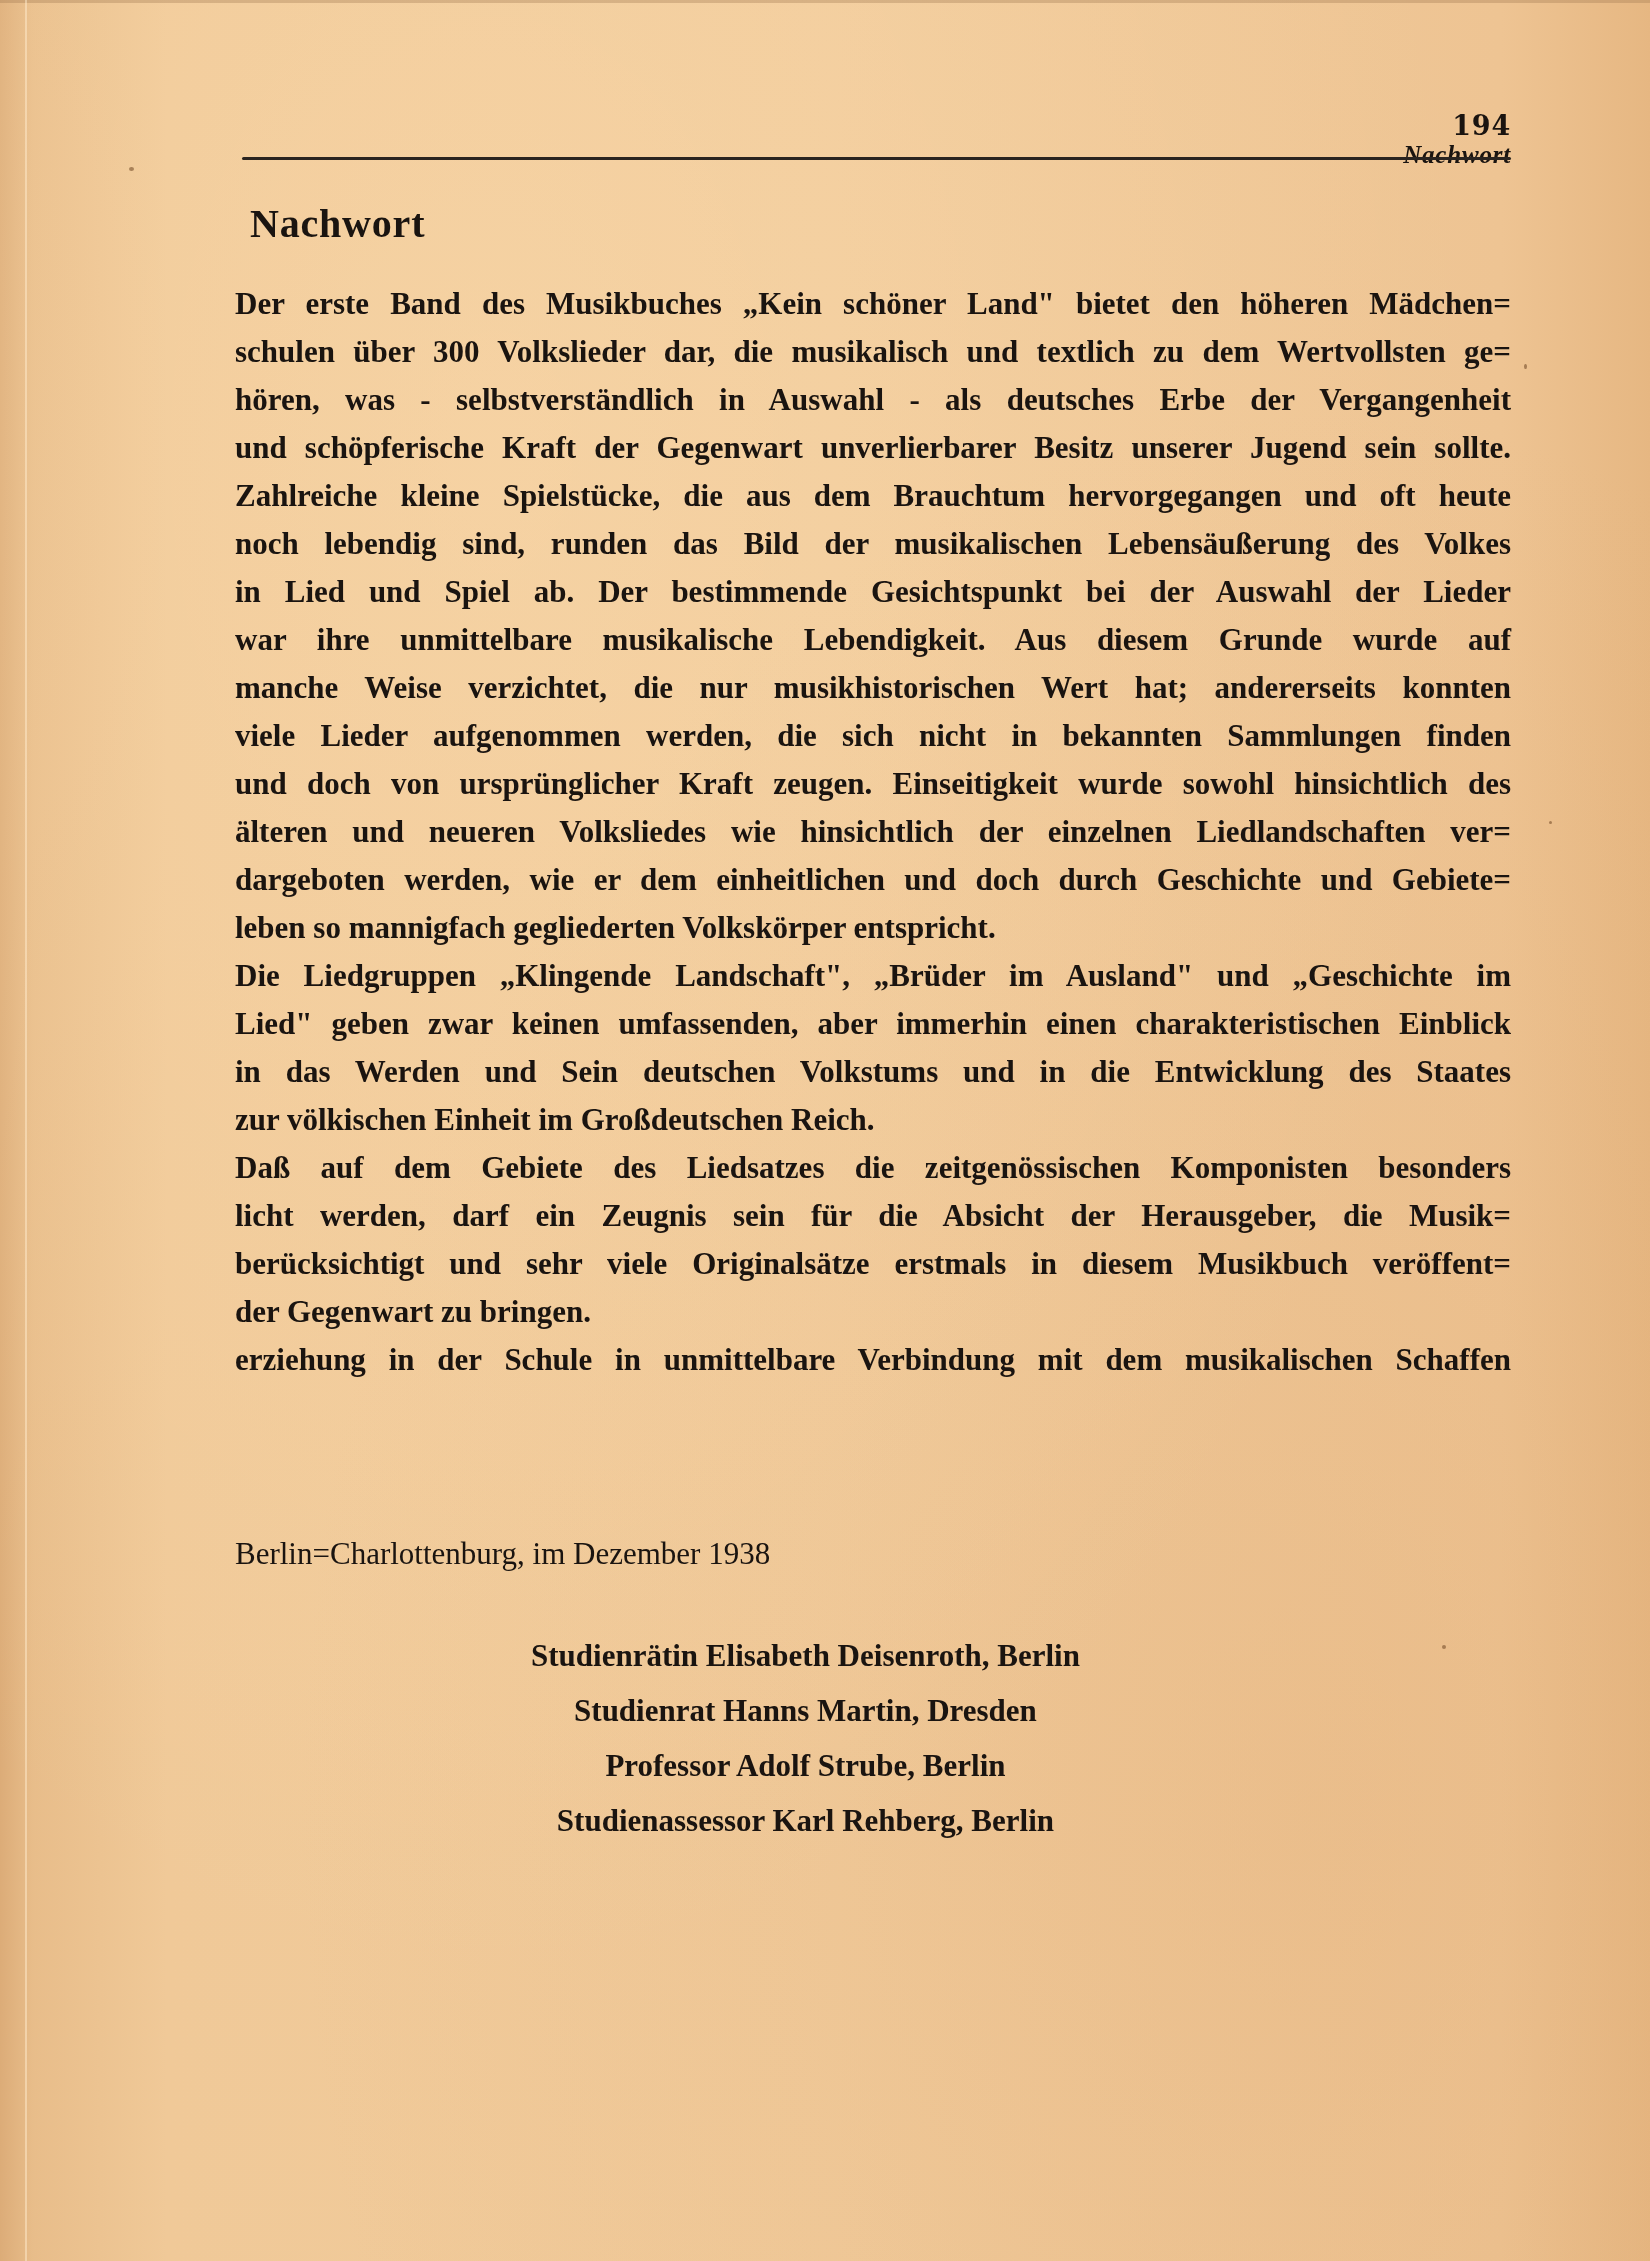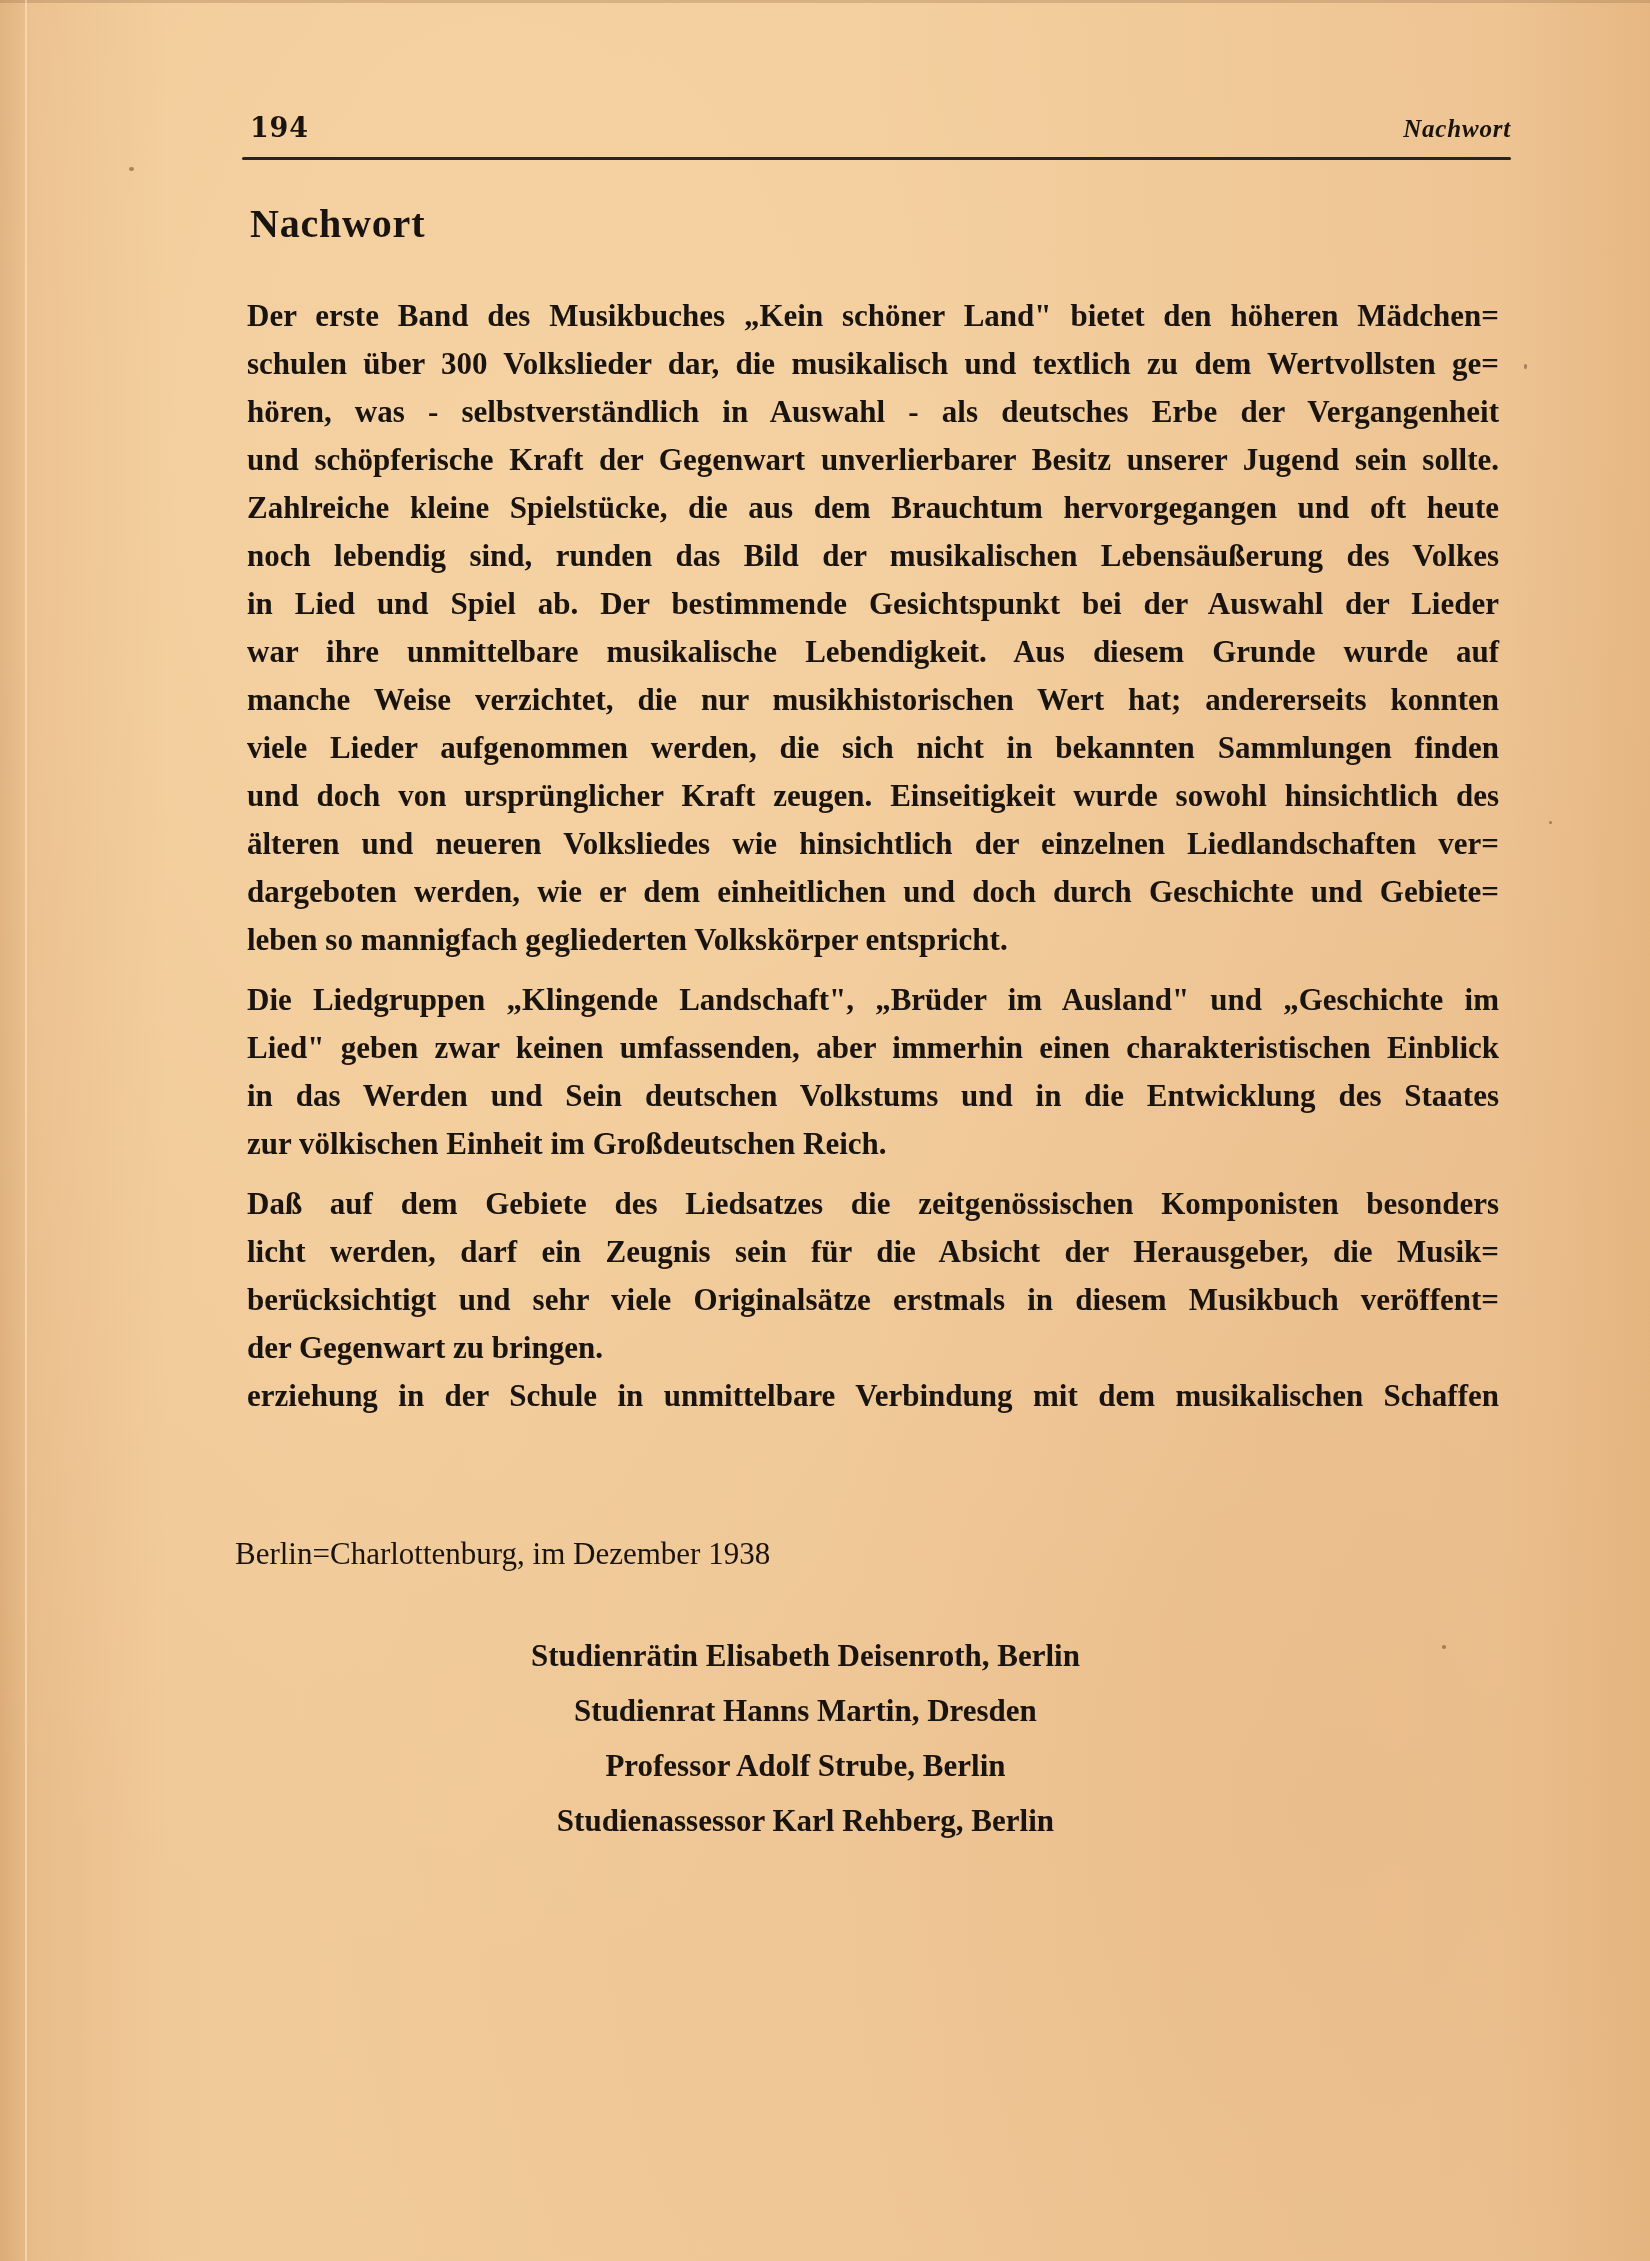--- a/index.html
+++ b/index.html
@@ -37,20 +37,21 @@
       background: rgba(160,120,80,0.35);
     }
     .running-head {
       position: absolute;
       left: 250px; top: 110px;
       width: 1261px;
       height: 33px;
       display: flex;
       justify-content: space-between;
       align-items: flex-end;
+      flex-direction: column;
     }
     .page-number {
       font-family: "DejaVu Serif", serif;
       font-size: 27px;
       font-weight: bold;
       letter-spacing: 0.8px;
     }
     .running-title {
       font-family: "Liberation Serif", serif;
       font-size: 25px;
@@ -77,21 +78,21 @@
       position: absolute;
       left: 235px; top: 280px;
       width: 1276px;
       font-family: "Liberation Serif", serif;
       font-size: 31px;
       font-weight: bold;
       line-height: 48px;
       text-align: justify;
     }
     .paragraph {
-      margin: 12px;
+      margin: 0;
       text-align: justify;
     }
     .line {
       display: block;
       text-align: justify;
       text-align-last: justify;
       white-space: nowrap;
       height: 48px;
     }
     .line.last {

